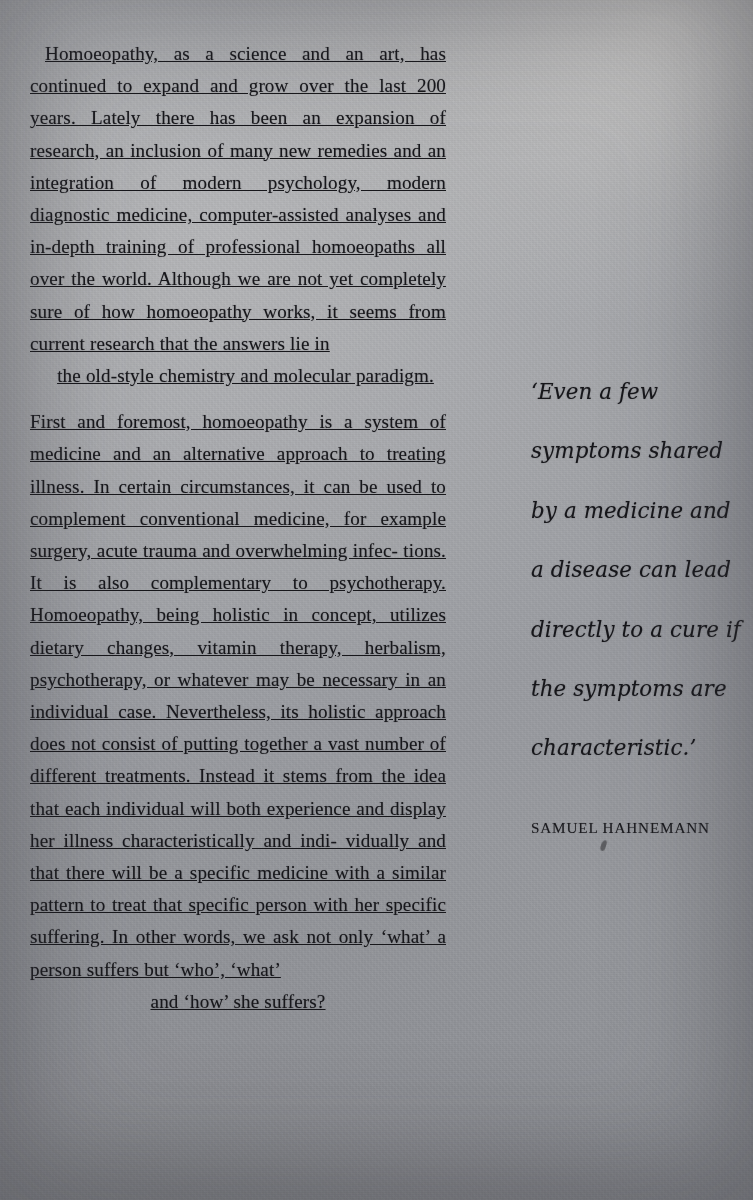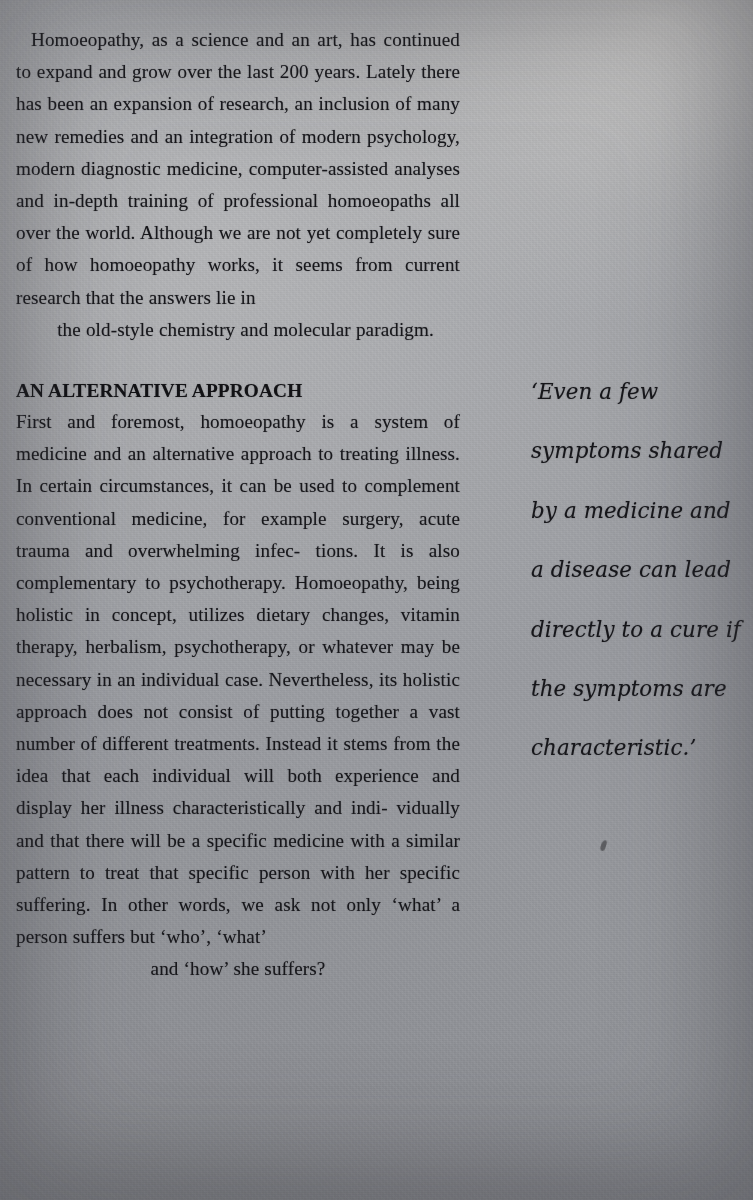--- a/index.html
+++ b/index.html
@@ -49,29 +49,30 @@
 
   
   .body-col {
     position: absolute;
     left: 16px;
     top: 24px;
     width: 444px;
   }
 
   .para {
-    margin: 0;
+    margin: 14px;
     font-size: 19.1px;
     line-height: 32.2px;
     text-align: justify;
     text-justify: inter-word;
     letter-spacing: 0.12px;
     word-spacing: 0.2px;
     color: #17171b;
     text-shadow: 0 0 1.1px rgba(40,40,45,0.45);
+    text-decoration: underline;
   }
   .para.indent { text-indent: 15px; }
   .para .last-line { display: block; text-align: center; }
 
   .section-head {
     margin: 0;
     padding-top: 30px;
     font-size: 19.3px;
     line-height: 30px;
     font-weight: bold;
@@ -126,27 +127,27 @@
 
 <div class="page">
 
   <div class="paper-light"></div>
   <div class="paper-grain"></div>
 
   <div class="body-col">
 
     <p class="para indent"><span>Homoeopathy, as a science and an art, has continued to expand and grow over the last 200 years. Lately there has been an expansion of research, an inclusion of many new remedies and an integration of modern psychology, modern diagnostic medicine, computer-assisted analyses and in-depth training of professional homoeopaths all over the world. Although we are not yet completely sure of how homoeopathy works, it seems from current research that the answers lie in</span><span class="last-line">the old-style chemistry and molecular paradigm.</span></p>
 
-    <h2 class="section-head">AN ALTERNATIVE APPROACH</h2>
 
     <p class="para"><span>First and foremost, homoeopathy is a system of medicine and an alternative approach to treating illness. In certain circumstances, it can be used to complement conventional medicine, for example surgery, acute trauma and overwhelming infec- tions. It is also complementary to psychotherapy. Homoeopathy, being holistic in concept, utilizes dietary changes, vitamin therapy, herbalism, psychotherapy, or whatever may be necessary in an individual case. Nevertheless, its holistic approach does not consist of putting together a vast number of different treatments. Instead it stems from the idea that each individual will both experience and display her illness characteristically and indi- vidually and that there will be a specific medicine with a similar pattern to treat that specific person with her specific suffering. In other words, we ask not only ‘what’ a person suffers but ‘who’, ‘what’</span><span class="last-line">and ‘how’ she suffers?</span></p>
 
 
   </div>
 
   <div class="quote-block">
     <p class="quote-text">‘Even a few symptoms shared by a medicine and a disease can lead directly to a cure if the symptoms are characteristic.’</p>
+    <p class="attribution">SAMUEL HAHNEMANN</p>
   </div>
 
   <div class="speck"></div>
   <div class="vignette"></div>
 
 </div>
 
 </body></html>

